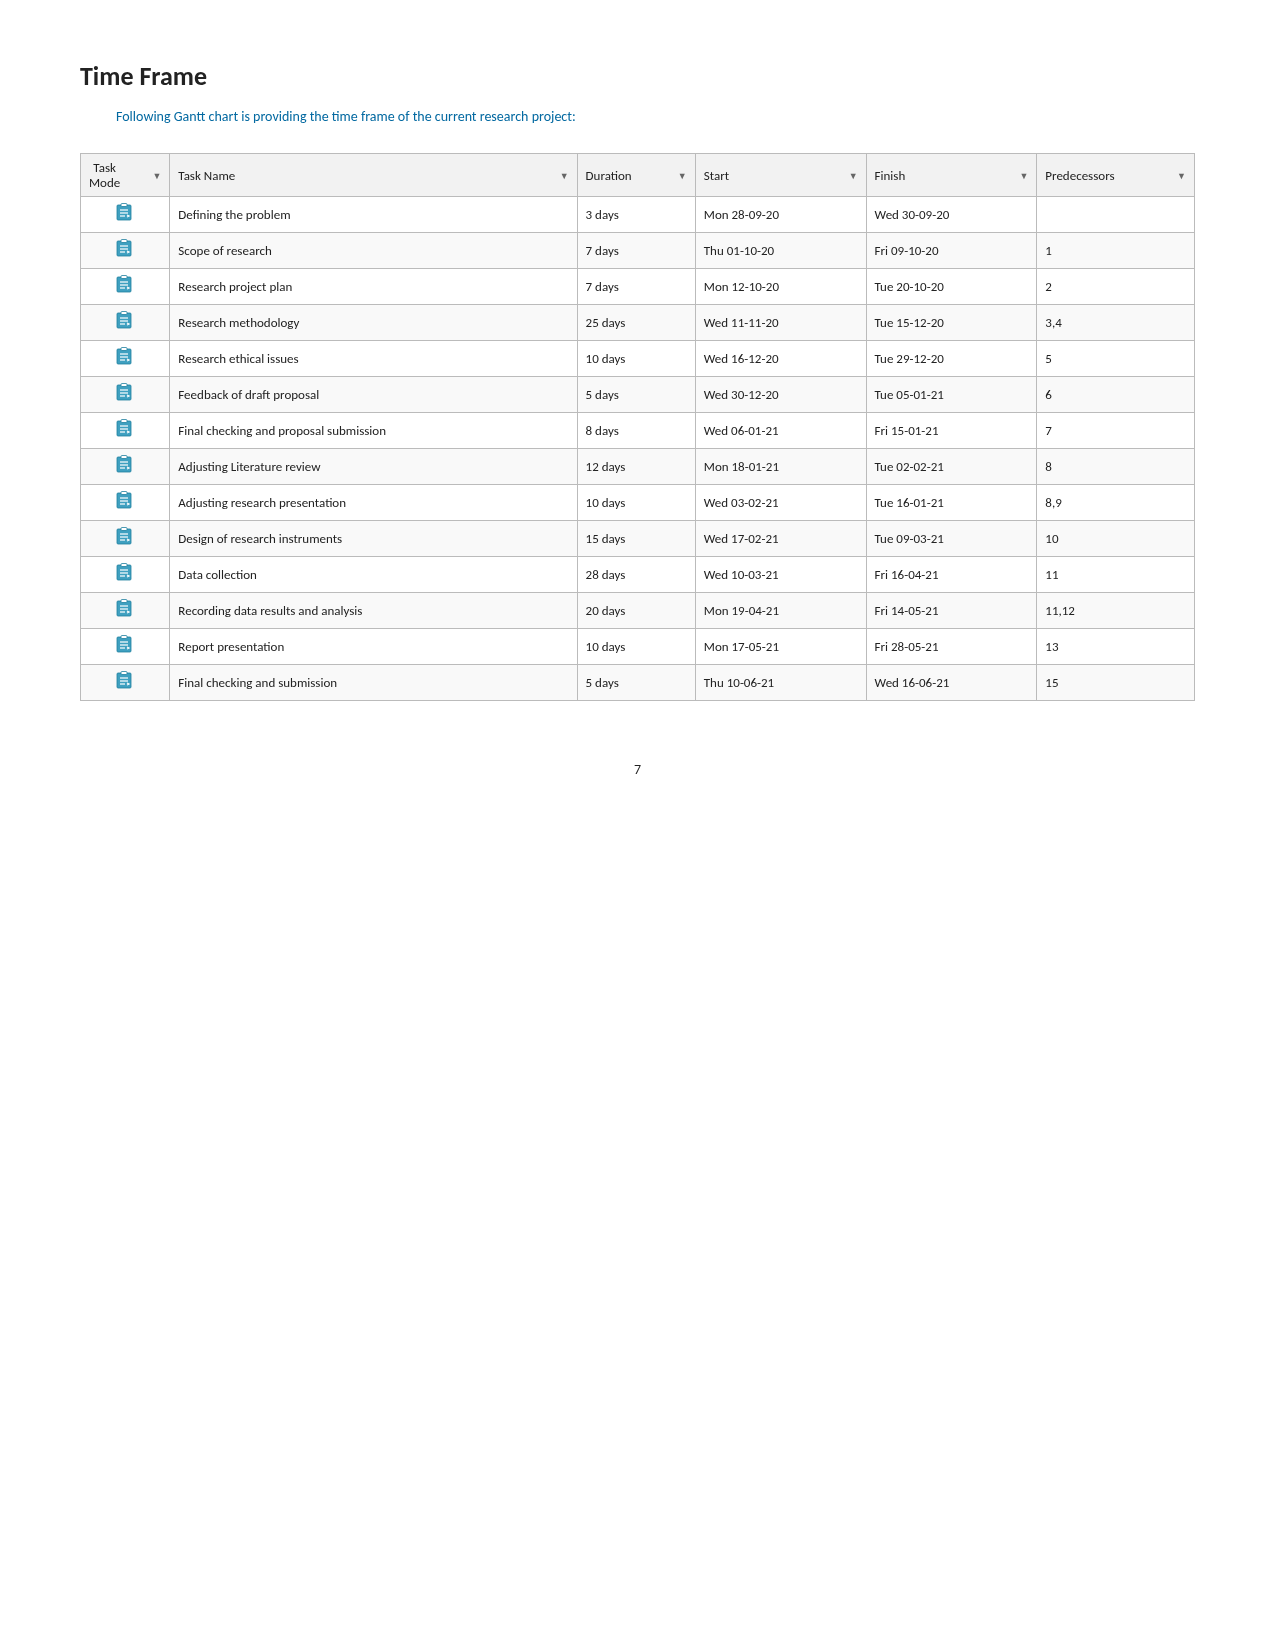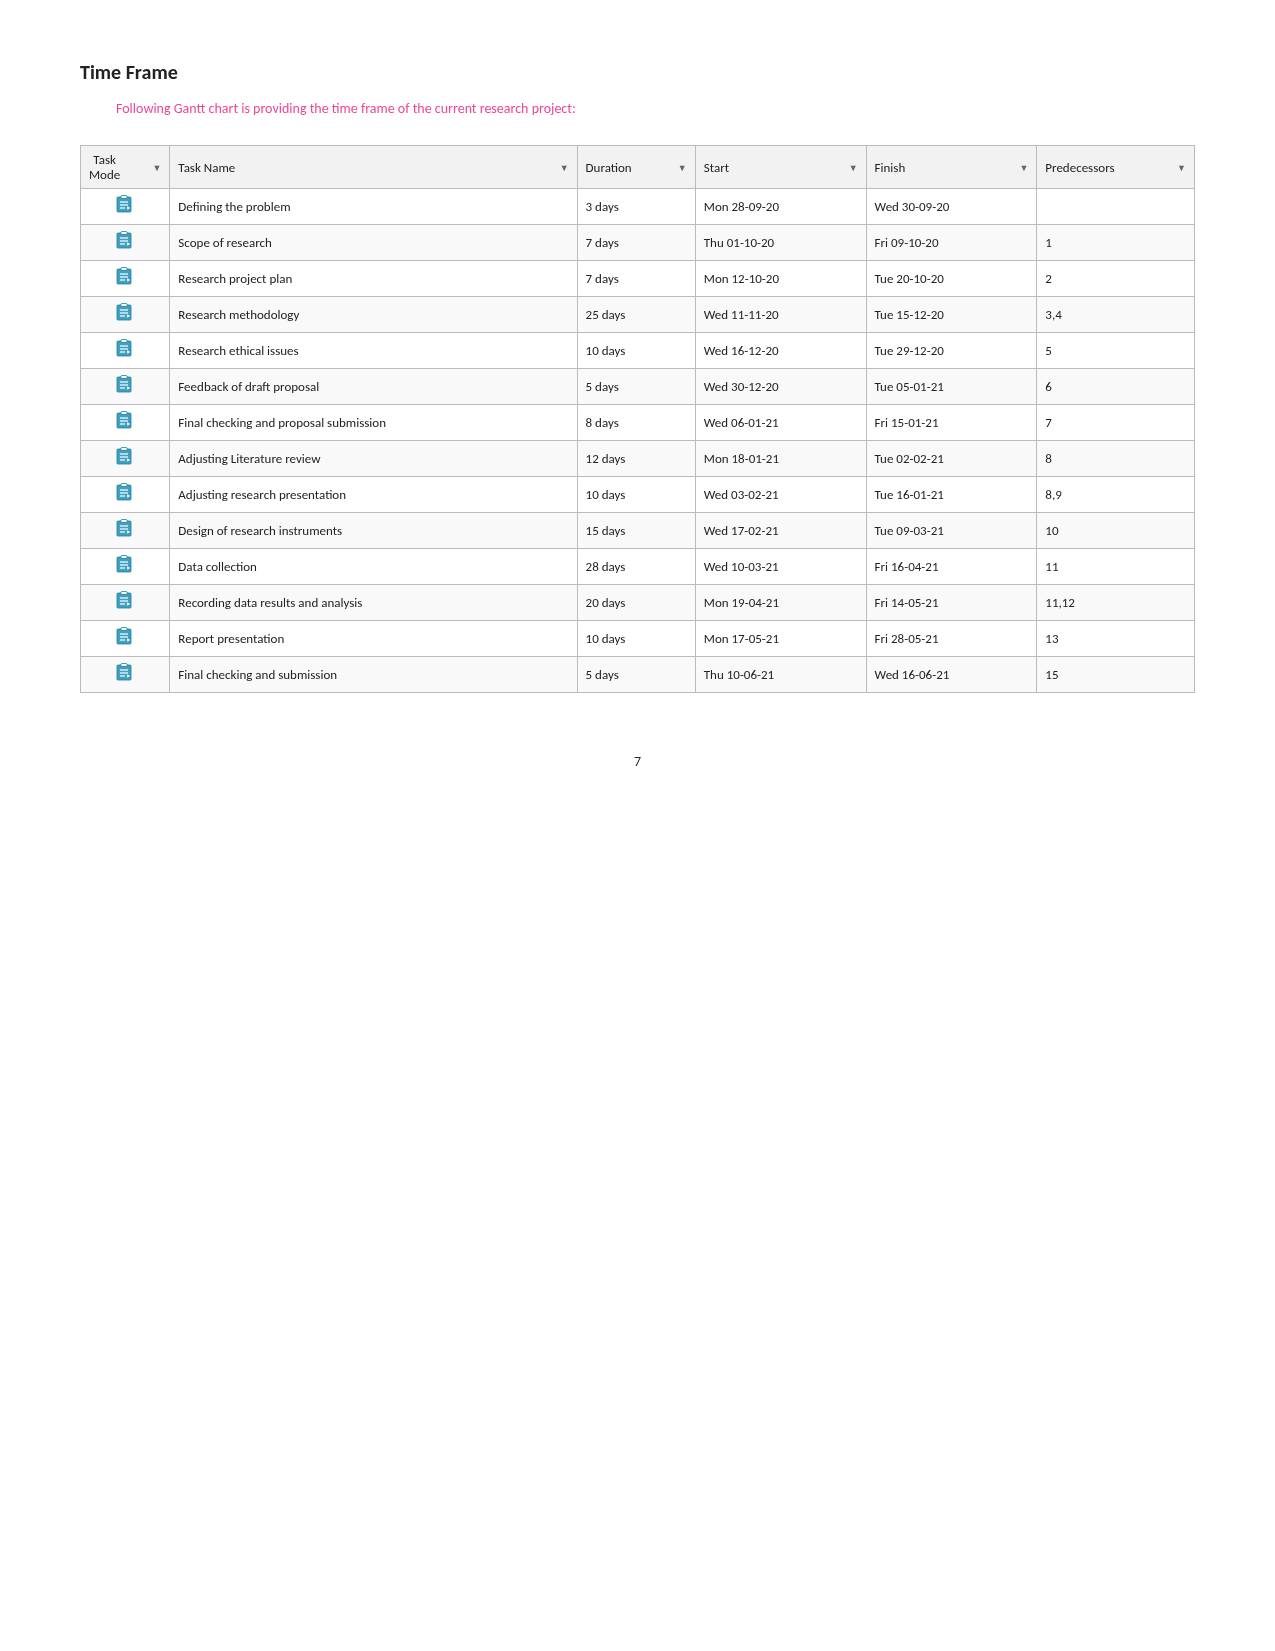--- a/index.html
+++ b/index.html
@@ -6,29 +6,29 @@
     body {
       background: #fff;
       font-family: Calibri, Arial, sans-serif;
       font-size: 14px;
       color: #222;
       width: 1275px;
       min-height: 1651px;
       padding: 60px 80px;
     }
     .page-title {
-      font-size: 20px;
+      font-size: 26px;
       font-weight: bold;
       margin-bottom: 16px;
     }
     .subtitle {
       margin-left: 36px;
       margin-bottom: 28px;
       font-size: 14px;
-      color: #ec4899;
+      color: #0369a1;
     }
     .gantt-table {
       width: 100%;
       border-collapse: collapse;
       border: 1px solid #bbb;
       font-size: 13px;
       padding-left: 28px;
     }
     .gantt-table th, .gantt-table td {
       border: 1px solid #bbb;

